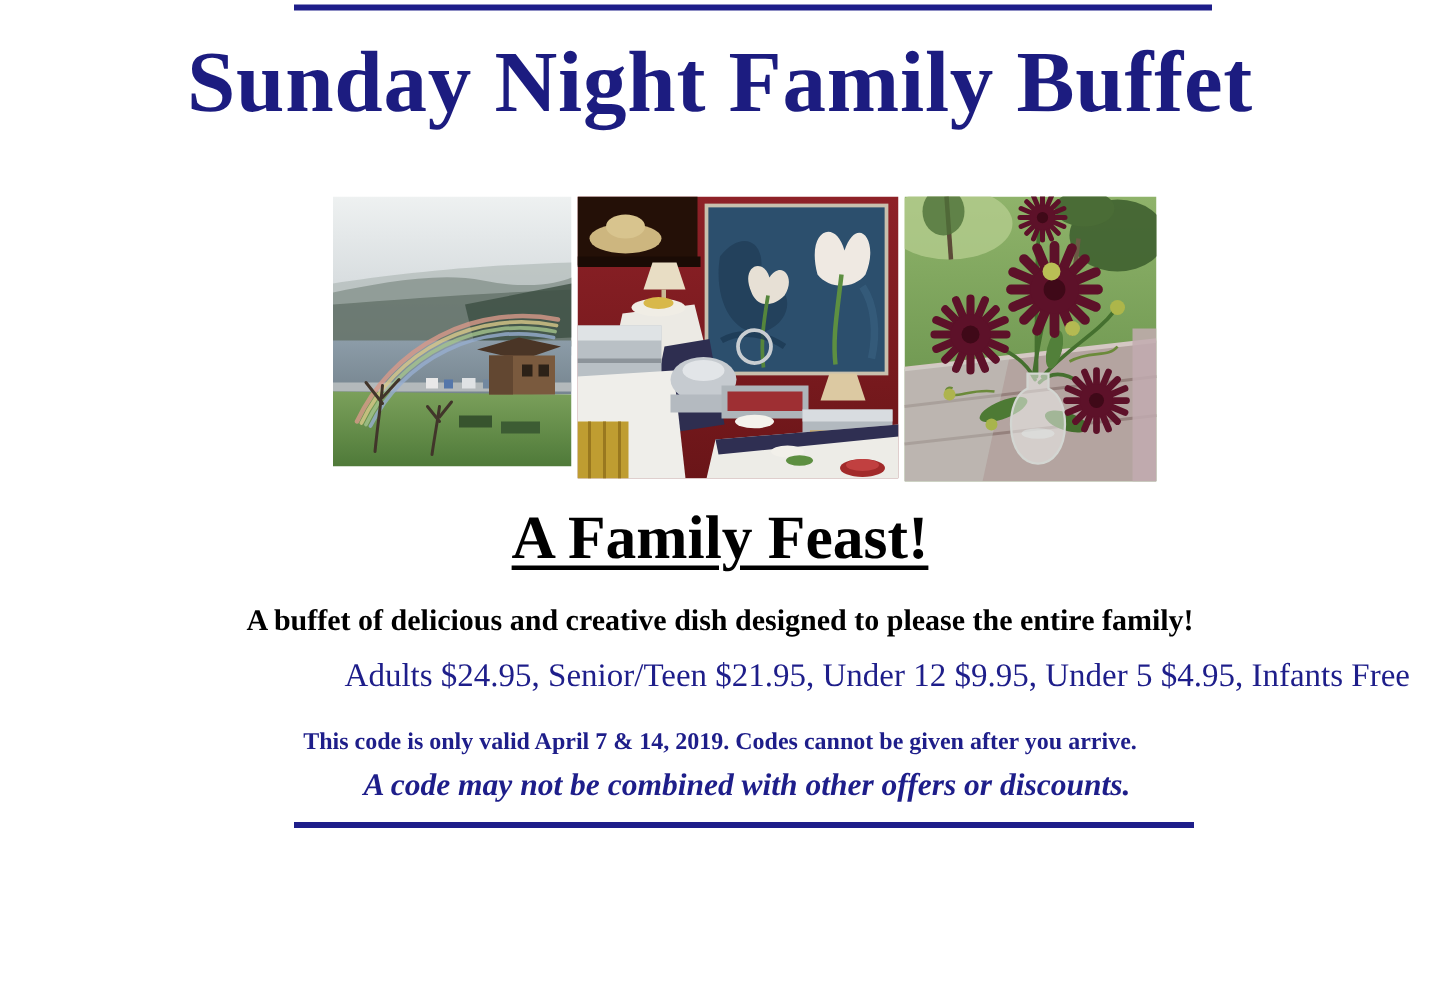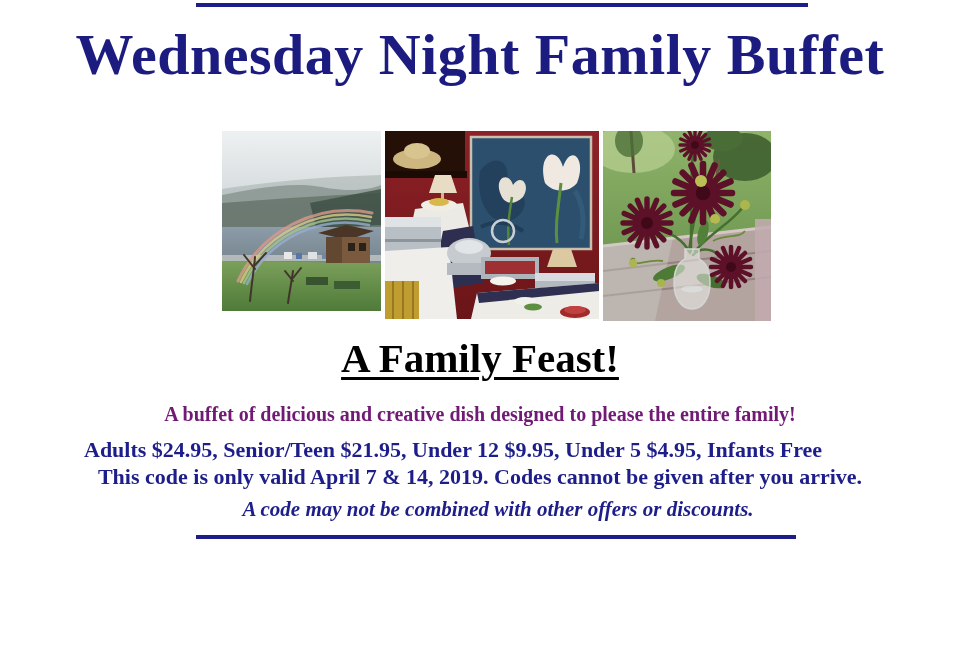--- a/index.html
+++ b/index.html
@@ -49,41 +49,42 @@
     text-decoration-thickness: 3px;
     text-underline-offset: 5px;
   }
 
   .tagline {
     margin-top: 20px;
     text-align: center;
     font-size: 20px;
     line-height: 1.2;
     font-weight: bold;
-    color: #701a75;
+    color: #000000;
   }
 
   .pricing {
     margin: 10px 20px 0 20px;
     font-size: 22px;
     line-height: 28px;
-    font-weight: bold;
-    color: #1e1e8a;
-    text-align: left;
+    font-weight: normal;
+    color: #1e1e8a;
+    text-align: right;
   }
   .pricing .pline { display: block; white-space: nowrap; }
   .pricing .indent { padding-left: 64px; }
   .pricing .u {
     text-decoration: underline;
     text-decoration-thickness: 2px;
   }
 
   .validity-1 {
-    text-align: center;
-    font-size: 22px;
+    margin-top: 21px;
+    text-align: center;
+    font-size: 16px;
     line-height: 1.2;
     font-weight: bold;
     color: #1e1e8a;
   }
   .validity-2 {
     margin-top: 7px;
     text-align: center;
     font-size: 21px;
     line-height: 1.2;
     font-weight: bold;
@@ -108,21 +109,21 @@
     cursor: pointer;
   }
 </style>
 </head>
 <body>
 
 <div class="flyer">
 
   <div class="rule rule-top"></div>
 
-  <div class="title">Wednesday Night Family Buffet</div>
+  <div class="title">Sunday Night Family Buffet</div>
 
   <div class="photo-row">
 
     <svg class="photo" width="159" height="180" viewBox="0 0 159 180" aria-label="rainbow-inlet-photo">
       <defs>
         <linearGradient id="sky1" x1="0" y1="0" x2="0" y2="1">
           <stop offset="0" stop-color="#eef1f1"></stop>
             <stop offset="1" stop-color="#c6cdd1"></stop>
         </linearGradient>
         <linearGradient id="water1" x1="0" y1="0" x2="0" y2="1">

